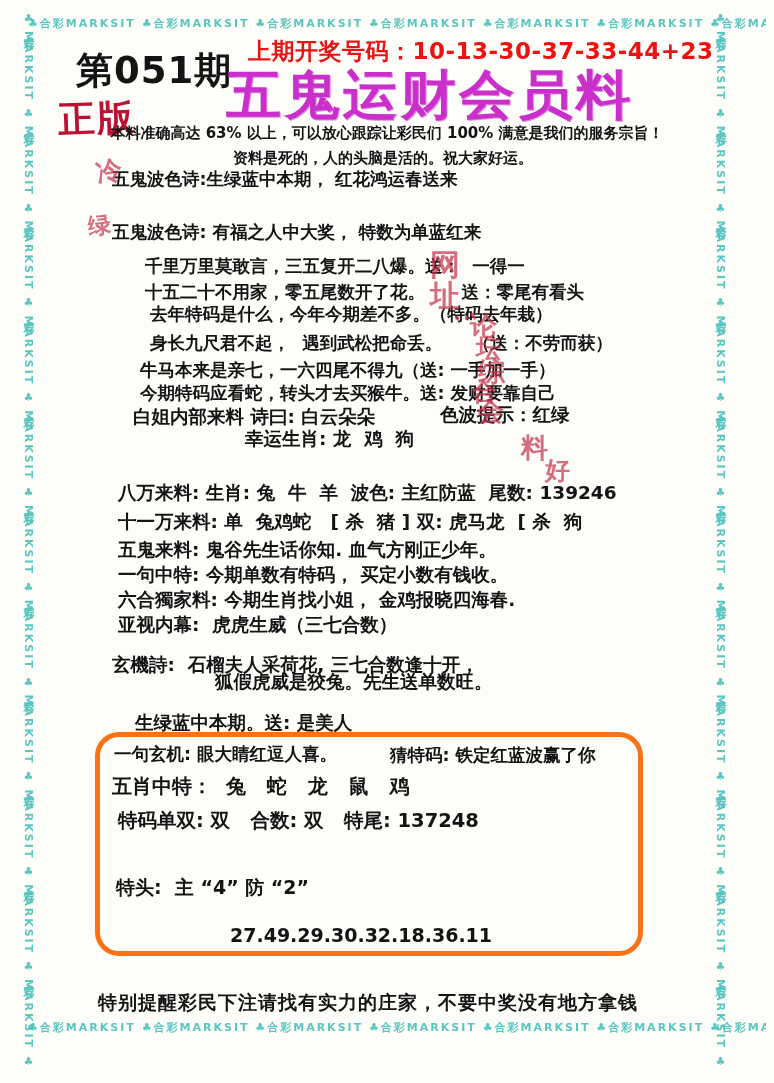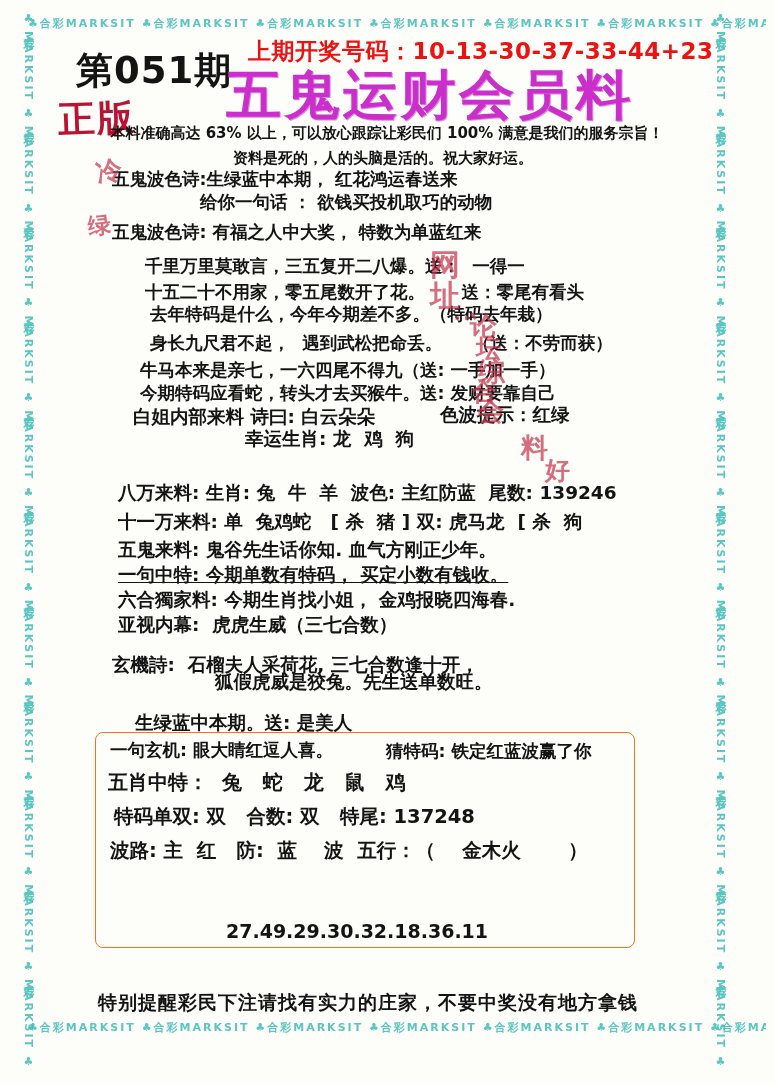--- a/index.html
+++ b/index.html
@@ -24,21 +24,21 @@
     letter-spacing:3px;transform:scaleX(1.04);transform-origin:left;text-shadow:1px 1px 0 #e08ae0;}
   .edition{position:absolute;left:58px;top:94px;font-size:37px;font-weight:bold;color:#bb1233;
     transform:rotate(-2deg);letter-spacing:2px;}
   .promise{position:absolute;left:0;width:774px;top:124px;text-align:center;font-size:15px;font-weight:bold;}
   .note{position:absolute;left:0;width:766px;top:149px;text-align:center;font-size:15px;font-weight:bold;}
   
   .ln{position:absolute;font-weight:bold;white-space:pre;font-size:17.5px;}
   .s18{font-size:18.5px;}
   
   .tips-box{position:absolute;left:95px;top:732px;width:538px;height:214px;
-    border:1px solid #f97316;border-radius:8px;}
+    border:5px solid #f97316;border-radius:24px;}
   .bx{position:absolute;font-weight:bold;white-space:pre;font-size:19px;}
   
   .footer-warning{position:absolute;left:98px;top:990px;font-size:19px;font-weight:bold;letter-spacing:1px;}
   
   .red-wm{position:absolute;color:rgba(197,52,77,.72);font-weight:bold;line-height:1;user-select:none;}
 </style>
 </head>
 <body>
 
 <div class="page">
@@ -49,47 +49,46 @@
   <div class="strip v right">♣合彩MARKSIT ♣合彩MARKSIT ♣合彩MARKSIT ♣合彩MARKSIT ♣合彩MARKSIT ♣合彩MARKSIT ♣合彩MARKSIT ♣合彩MARKSIT ♣合彩MARKSIT ♣合彩MARKSIT ♣合彩MARKSIT ♣合彩MARKSIT ♣合彩MARKSIT ♣合彩MARKSIT ♣合彩MARKSIT ♣合彩MARKSIT ♣合彩MARKSIT ♣合彩MARKSIT ♣合彩MARKSIT ♣合彩MARKSIT ♣合彩MARKSIT ♣合彩MARKSIT ♣合彩MARKSIT ♣合彩MARKSIT ♣合彩MARKSIT ♣合彩MARKSIT ♣合彩MARKSIT ♣合彩MARKSIT ♣合彩MARKSIT ♣合彩MARKSIT ♣合彩MARKSIT ♣合彩MARKSIT ♣合彩MARKSIT ♣合彩MARKSIT ♣合彩MARKSIT ♣合彩MARKSIT ♣合彩MARKSIT ♣合彩MARKSIT ♣合彩MARKSIT ♣合彩MARKSIT </div>
 
   <div class="period">第051期</div>
   <div class="prev-draw">上期开奖号码：10-13-30-37-33-44+23</div>
   <div class="title">五鬼运财会员料</div>
   <div class="edition">正版</div>
   <div class="promise">本料准确高达 63% 以上，可以放心跟踪让彩民们 100% 满意是我们的服务宗旨！</div>
   <div class="note">资料是死的，人的头脑是活的。祝大家好运。</div>
 
   <div class="ln" style="left:112px;top:167px;">五鬼波色诗:生绿蓝中本期， 红花鸿运春送来</div>
-  <div class="ln" style="left:200px;top:190px;">给你一句话 ： 欲钱买投机取巧的动物</div>
   <div class="ln" style="left:112px;top:220px;">五鬼波色诗: 有福之人中大奖， 特数为单蓝红来</div>
   <div class="ln" style="left:145px;top:254px;">千里万里莫敢言，三五复开二八爆。送：  一得一</div>
   <div class="ln" style="left:145px;top:280px;">十五二十不用家，零五尾数开了花。      送：零尾有看头</div>
   <div class="ln" style="left:150px;top:302px;">去年特码是什么，今年今期差不多。（特码去年栽）</div>
   <div class="ln" style="left:150px;top:331px;">身长九尺君不起，  遇到武松把命丢。     （送：不劳而获）</div>
   <div class="ln" style="left:140px;top:358px;">牛马本来是亲七，一六四尾不得九（送: 一手加一手）</div>
   <div class="ln" style="left:140px;top:381px;">今期特码应看蛇，转头才去买猴牛。送: 发财要靠自己</div>
   <div class="ln s18" style="left:133px;top:404px;">白姐内部来料 诗曰: 白云朵朵</div>
   <div class="ln s18" style="left:440px;top:402px;">色波提示：红绿</div>
   <div class="ln s18" style="left:245px;top:426px;">幸运生肖: 龙  鸡  狗</div>
   <div class="ln s18" style="left:118px;top:480px;">八万来料: 生肖: 兔  牛  羊  波色: 主红防蓝  尾数: 139246</div>
   <div class="ln s18" style="left:118px;top:509px;">十一万来料: 单  兔鸡蛇   [ 杀  猪 ] 双: 虎马龙  [ 杀  狗</div>
   <div class="ln s18" style="left:118px;top:537px;">五鬼来料: 鬼谷先生话你知. 血气方刚正少年。</div>
-  <div class="ln s18" style="left:118px;top:562px;text-decoration:underline;">一句中特: 今期单数有特码， 买定小数有钱收。</div>
+  <div class="ln s18" style="left:118px;top:562px;">一句中特: 今期单数有特码， 买定小数有钱收。</div>
   <div class="ln s18" style="left:118px;top:587px;">六合獨家料: 今期生肖找小姐， 金鸡报晓四海春.</div>
   <div class="ln s18" style="left:118px;top:612px;">亚视内幕:  虎虎生威（三七合数）</div>
   <div class="ln s18" style="left:112px;top:652px;">玄機詩:  石榴夫人采荷花, 三七合数逢十开，</div>
   <div class="ln s18" style="left:215px;top:669px;">狐假虎威是狡兔。先生送单数旺。</div>
   <div class="ln s18" style="left:135px;top:710px;">生绿蓝中本期。送: 是美人</div>
 
   <div class="tips-box">
     <div class="bx" style="left:14px;top:5px;font-size:17.5px;">一句玄机: 眼大睛红逗人喜。</div>
     <div class="bx" style="left:290px;top:6px;font-size:17.5px;">猜特码: 铁定红蓝波赢了你</div>
     <div class="bx" style="left:12px;top:36px;font-size:20px;">五肖中特：  兔   蛇   龙   鼠   鸡</div>
     <div class="bx" style="left:18px;top:70px;font-size:19.5px;">特码单双: 双   合数: 双   特尾: 137248</div>
-    <div class="bx" style="left:14px;top:104px;font-size:19.5px;">波路: 主  红   防:  蓝    波  五行：（    金木火       ）</div>
+    <div class="bx" style="left:16px;top:138px;font-size:19px;">特头:  主 “4” 防 “2”</div>
     <div class="bx" style="left:130px;top:187px;font-size:19px;">27.49.29.30.32.18.36.11</div>
   </div>
 
   <div class="footer-warning">特别提醒彩民下注请找有实力的庄家，不要中奖没有地方拿钱</div>
 
 <span class="red-wm" style="left: 96px; top: 158px; font-size: 26px; transform: rotate(-10deg);">冷</span>
     <span class="red-wm" style="left: 88px; top: 214px; font-size: 23px; transform: rotate(-6deg);">绿</span>
     <span class="red-wm" style="left: 430px; top: 250px; font-size: 30px; transform: rotate(0deg);">网</span>
     <span class="red-wm" style="left: 430px; top: 281px; font-size: 30px; transform: rotate(0deg);">址</span>
     <span class="red-wm" style="left: 452px; top: 306px; font-size: 24px; transform: rotate(90deg);">：</span>

